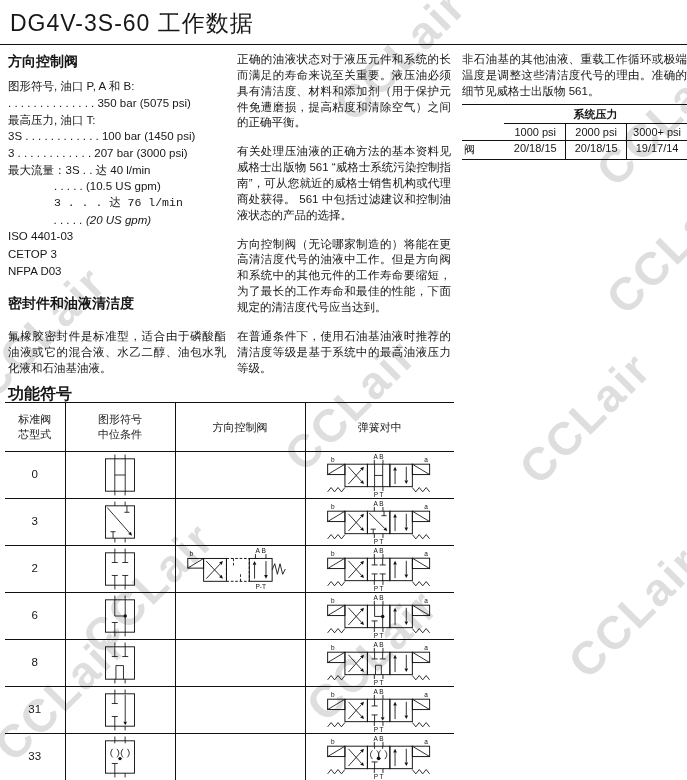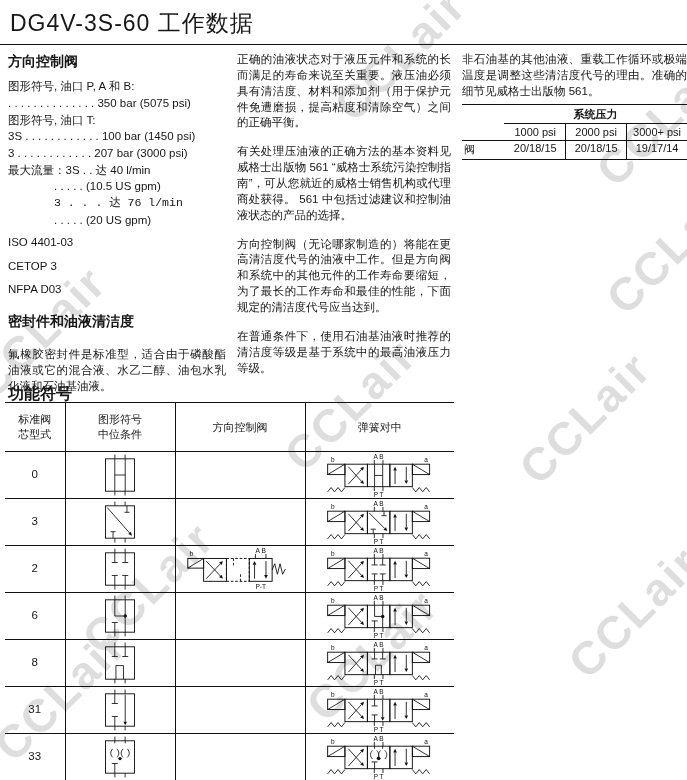--- a/index.html
+++ b/index.html
@@ -15,21 +15,21 @@
   .content{position:absolute;inset:0;z-index:1;}
   .title{position:absolute;left:10px;top:8px;font-size:23px;font-weight:normal;letter-spacing:1px;}
   .rule{position:absolute;left:0;top:44px;width:687px;border-top:1.6px solid #111;}
   .col{position:absolute;top:52px;font-size:11.5px;line-height:1.38;text-align:justify;}
   .col-left{left:8px;width:218px;}
   .col-mid{left:237px;width:214px;}
   .col-right{left:462px;width:225px;}
   .h2{font-size:14px;font-weight:bold;margin:0 0 7px 0;text-align:left;}
   .h2-mount{margin-top:14px;}
   .spec-line{white-space:nowrap;line-height:1.45;}
-  .mount-line{line-height:1.5;margin-top:6px;}
+  .mount-line{line-height:1.5;}
   .seals-p{margin-top:16px;}
   .para{margin:0 0 13px 0;}
   .fn-heading{position:absolute;left:8px;top:384px;font-size:16px;font-weight:bold;}
   
   .ptable{position:absolute;left:462px;top:104px;width:225px;border-top:1.4px solid #111;
           border-bottom:1.4px solid #111;font-size:11px;}
   .pt-r1{display:flex;}
   .pt-spacer{width:42px;}
   .pt-title{flex:1;text-align:center;font-weight:bold;border-bottom:1px solid #111;padding:2px 0 1px;}
   .pt-row{display:flex;}
@@ -67,27 +67,27 @@
 
   <div class="content">
     <div class="title">DG4V-3S-60  工作数据</div>
     <div class="rule"></div>
 
     <div class="col col-left">
       <div class="h2">方向控制阀</div>
       <div>
           <div class="spec-line">图形符号, 油口 P, A 和 B:</div>
           <div class="spec-line">. . . . . . . . . . . . . .  350 bar (5075 psi)</div>
-          <div class="spec-line">图形符号, 油口 T:</div>
+          <div class="spec-line">最高压力, 油口 T:</div>
           <div class="spec-line">3S . . . . . . . . . . . .  100 bar (1450 psi)</div>
           <div class="spec-line">3  . . . . . . . . . . . .   207 bar (3000 psi)</div>
           <div class="spec-line">最大流量：3S . .  达 40 l/min</div>
           <div class="spec-line" style="padding-left: 46px;">. . . . .  (10.5 US gpm)</div>
           <div class="spec-line" style="padding-left: 46px; font-family: Liberation Mono, monospace;">3  . . .  达 76 l/min</div>
-          <div class="spec-line" style="padding-left: 46px;">. . . . .  (20 US gpm)</div>
+          <div class="spec-line" style="padding-left: 46px; font-style: italic;">. . . . .  (20 US gpm)</div>
         </div>
       <div>
           <div class="mount-line">ISO 4401-03</div>
           <div class="mount-line">CETOP 3</div>
           <div class="mount-line">NFPA D03</div>
         </div>
       <div class="h2 h2-mount">密封件和油液清洁度</div>
       <div class="seals-p">氟橡胶密封件是标准型，适合由于磷酸酯油液或它的混合液、水乙二醇、油包水乳化液和石油基油液。</div>
     </div>
 

